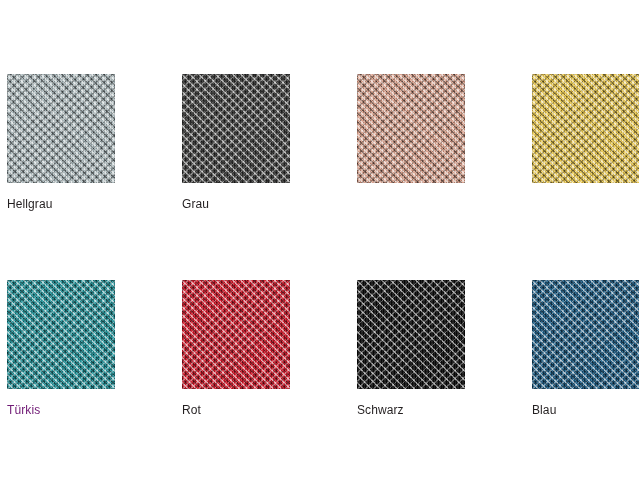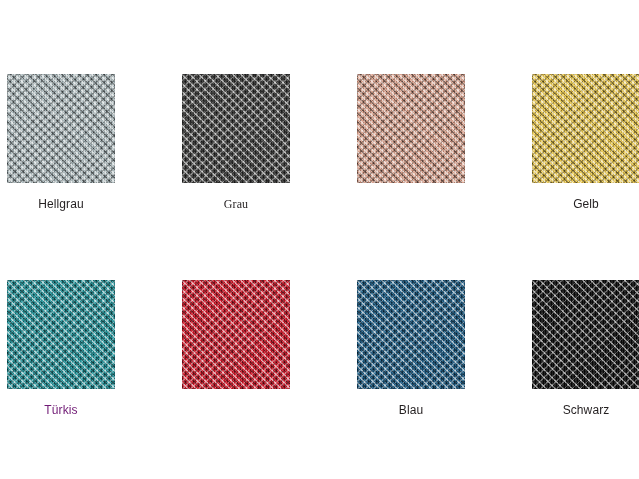--- a/index.html
+++ b/index.html
@@ -113,21 +113,20 @@
   }
 
   .swatch-label {
     margin-top: 14px;
     font-family: "Liberation Sans", sans-serif;
     font-size: 12px;
     line-height: 14px;
     color: #231f20;
     letter-spacing: 0.1px;
     white-space: nowrap;
-    text-align: center;
   }
 </style>
 </head>
 <body style="background: rgb(255, 255, 255);">
 
 <div class="palette-page">
   <div class="swatch-grid">
 
     <div class="swatch-row">
       <div class="swatch-cell">
@@ -136,66 +135,66 @@
           <div class="grain"></div>
         </div>
         <div class="swatch-label" style="color: rgb(35, 31, 32);">Hellgrau</div>
       </div>
 
       <div class="swatch-cell">
         <div class="swatch-tile" style="background: rgb(59, 59, 58);">
           <div class="weave"></div>
           <div class="grain"></div>
         </div>
-        <div class="swatch-label" style="color: rgb(35, 31, 32); font-family: Liberation Serif, serif;">Grau</div>
+        <div class="swatch-label" style="color: rgb(35, 31, 32);">Grau</div>
       </div>
 
       <div class="swatch-cell">
         <div class="swatch-tile" style="background: rgb(217, 160, 139);">
           <div class="weave"></div>
           <div class="grain"></div>
         </div>
       </div>
 
       <div class="swatch-cell">
         <div class="swatch-tile" style="background: rgb(232, 198, 76);">
           <div class="weave"></div>
           <div class="grain"></div>
         </div>
-        <div class="swatch-label" style="color: rgb(35, 31, 32);">Gelb</div>
       </div>
     </div>
 
     <div class="swatch-row">
       <div class="swatch-cell">
         <div class="swatch-tile" style="background: rgb(31, 143, 150);">
           <div class="weave"></div>
           <div class="grain"></div>
         </div>
         <div class="swatch-label" style="color: #701a75;">Türkis</div>
       </div>
 
       <div class="swatch-cell">
         <div class="swatch-tile" style="background: rgb(207, 21, 38);">
           <div class="weave"></div>
           <div class="grain"></div>
         </div>
+        <div class="swatch-label" style="color: rgb(35, 31, 32);">Rot</div>
+      </div>
+
+      <div class="swatch-cell">
+        <div class="swatch-tile" style="background: rgb(11, 11, 11);">
+          <div class="weave"></div>
+          <div class="grain"></div>
+        </div>
+        <div class="swatch-label" style="color: rgb(35, 31, 32);">Schwarz</div>
       </div>
 
       <div class="swatch-cell">
         <div class="swatch-tile" style="background: rgb(23, 86, 127);">
           <div class="weave"></div>
           <div class="grain"></div>
         </div>
         <div class="swatch-label" style="color: rgb(35, 31, 32);">Blau</div>
-      </div>
-
-      <div class="swatch-cell">
-        <div class="swatch-tile" style="background: rgb(11, 11, 11);">
-          <div class="weave"></div>
-          <div class="grain"></div>
-        </div>
-        <div class="swatch-label" style="color: rgb(35, 31, 32);">Schwarz</div>
       </div>
     </div>
 
   </div>
 </div>
 
 </body></html>

